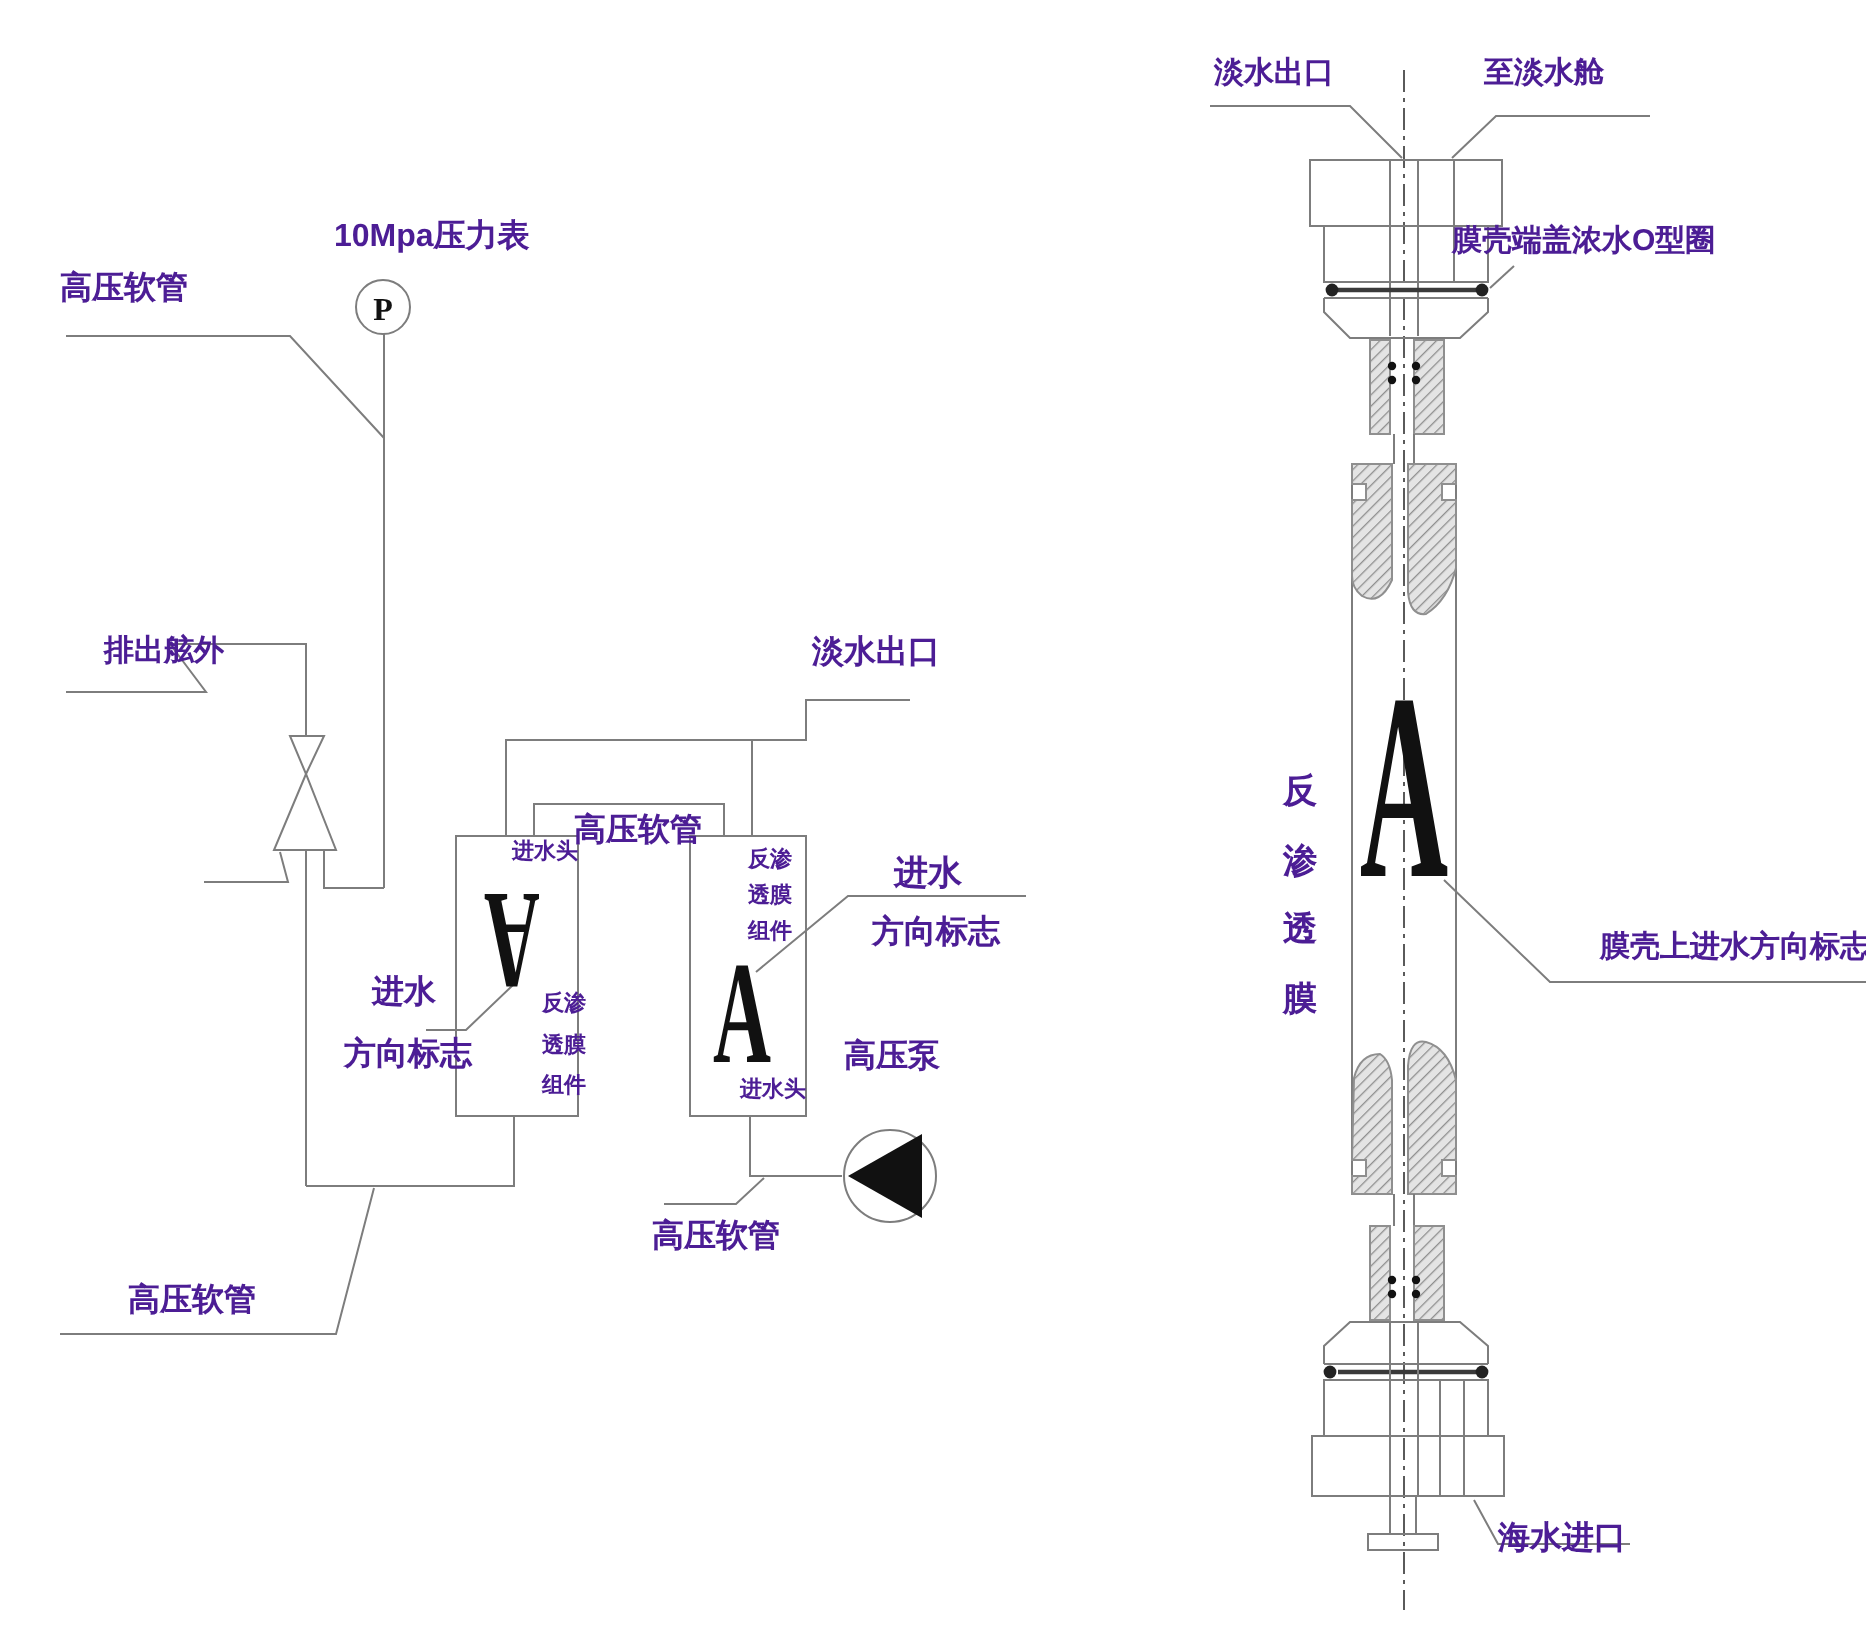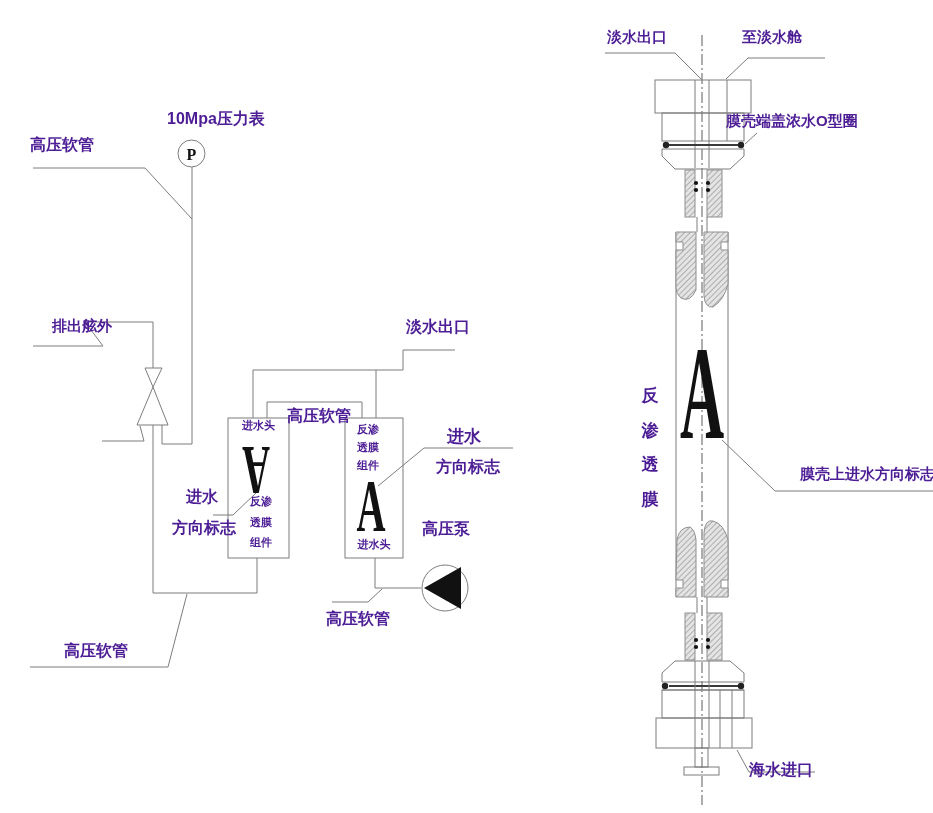--- a/index.html
+++ b/index.html
@@ -6,21 +6,21 @@
   #canvas{
     position:relative;width:933px;height:813px;background:#ffffff;overflow:hidden;
     font-family:"Liberation Sans",sans-serif;
   }
   #linework{position:absolute;left:0;top:0;}
   .lbl{
     position:absolute;font-weight:bold;color:#4c1d95;white-space:nowrap;
     font-family:"Liberation Sans",sans-serif;line-height:1.15;
   }
   .fs15{font-size:15px;} .fs16{font-size:16px;} .fs11{font-size:11px;} .fs17{font-size:17px;}
-  .ctr{text-align:center;font-family:Liberation Mono, monospace;}
+  .ctr{text-align:right;}
   .vcol{display:flex;flex-direction:column;gap:15px;align-items:center;}
 </style>
 </head>
 <body>
 
 <div id="canvas">
 
   <svg id="linework" width="933" height="813" viewBox="0 0 933 813">
     <defs>
       <pattern id="hatch" width="4" height="4" patternUnits="userSpaceOnUse" patternTransform="rotate(45)">

